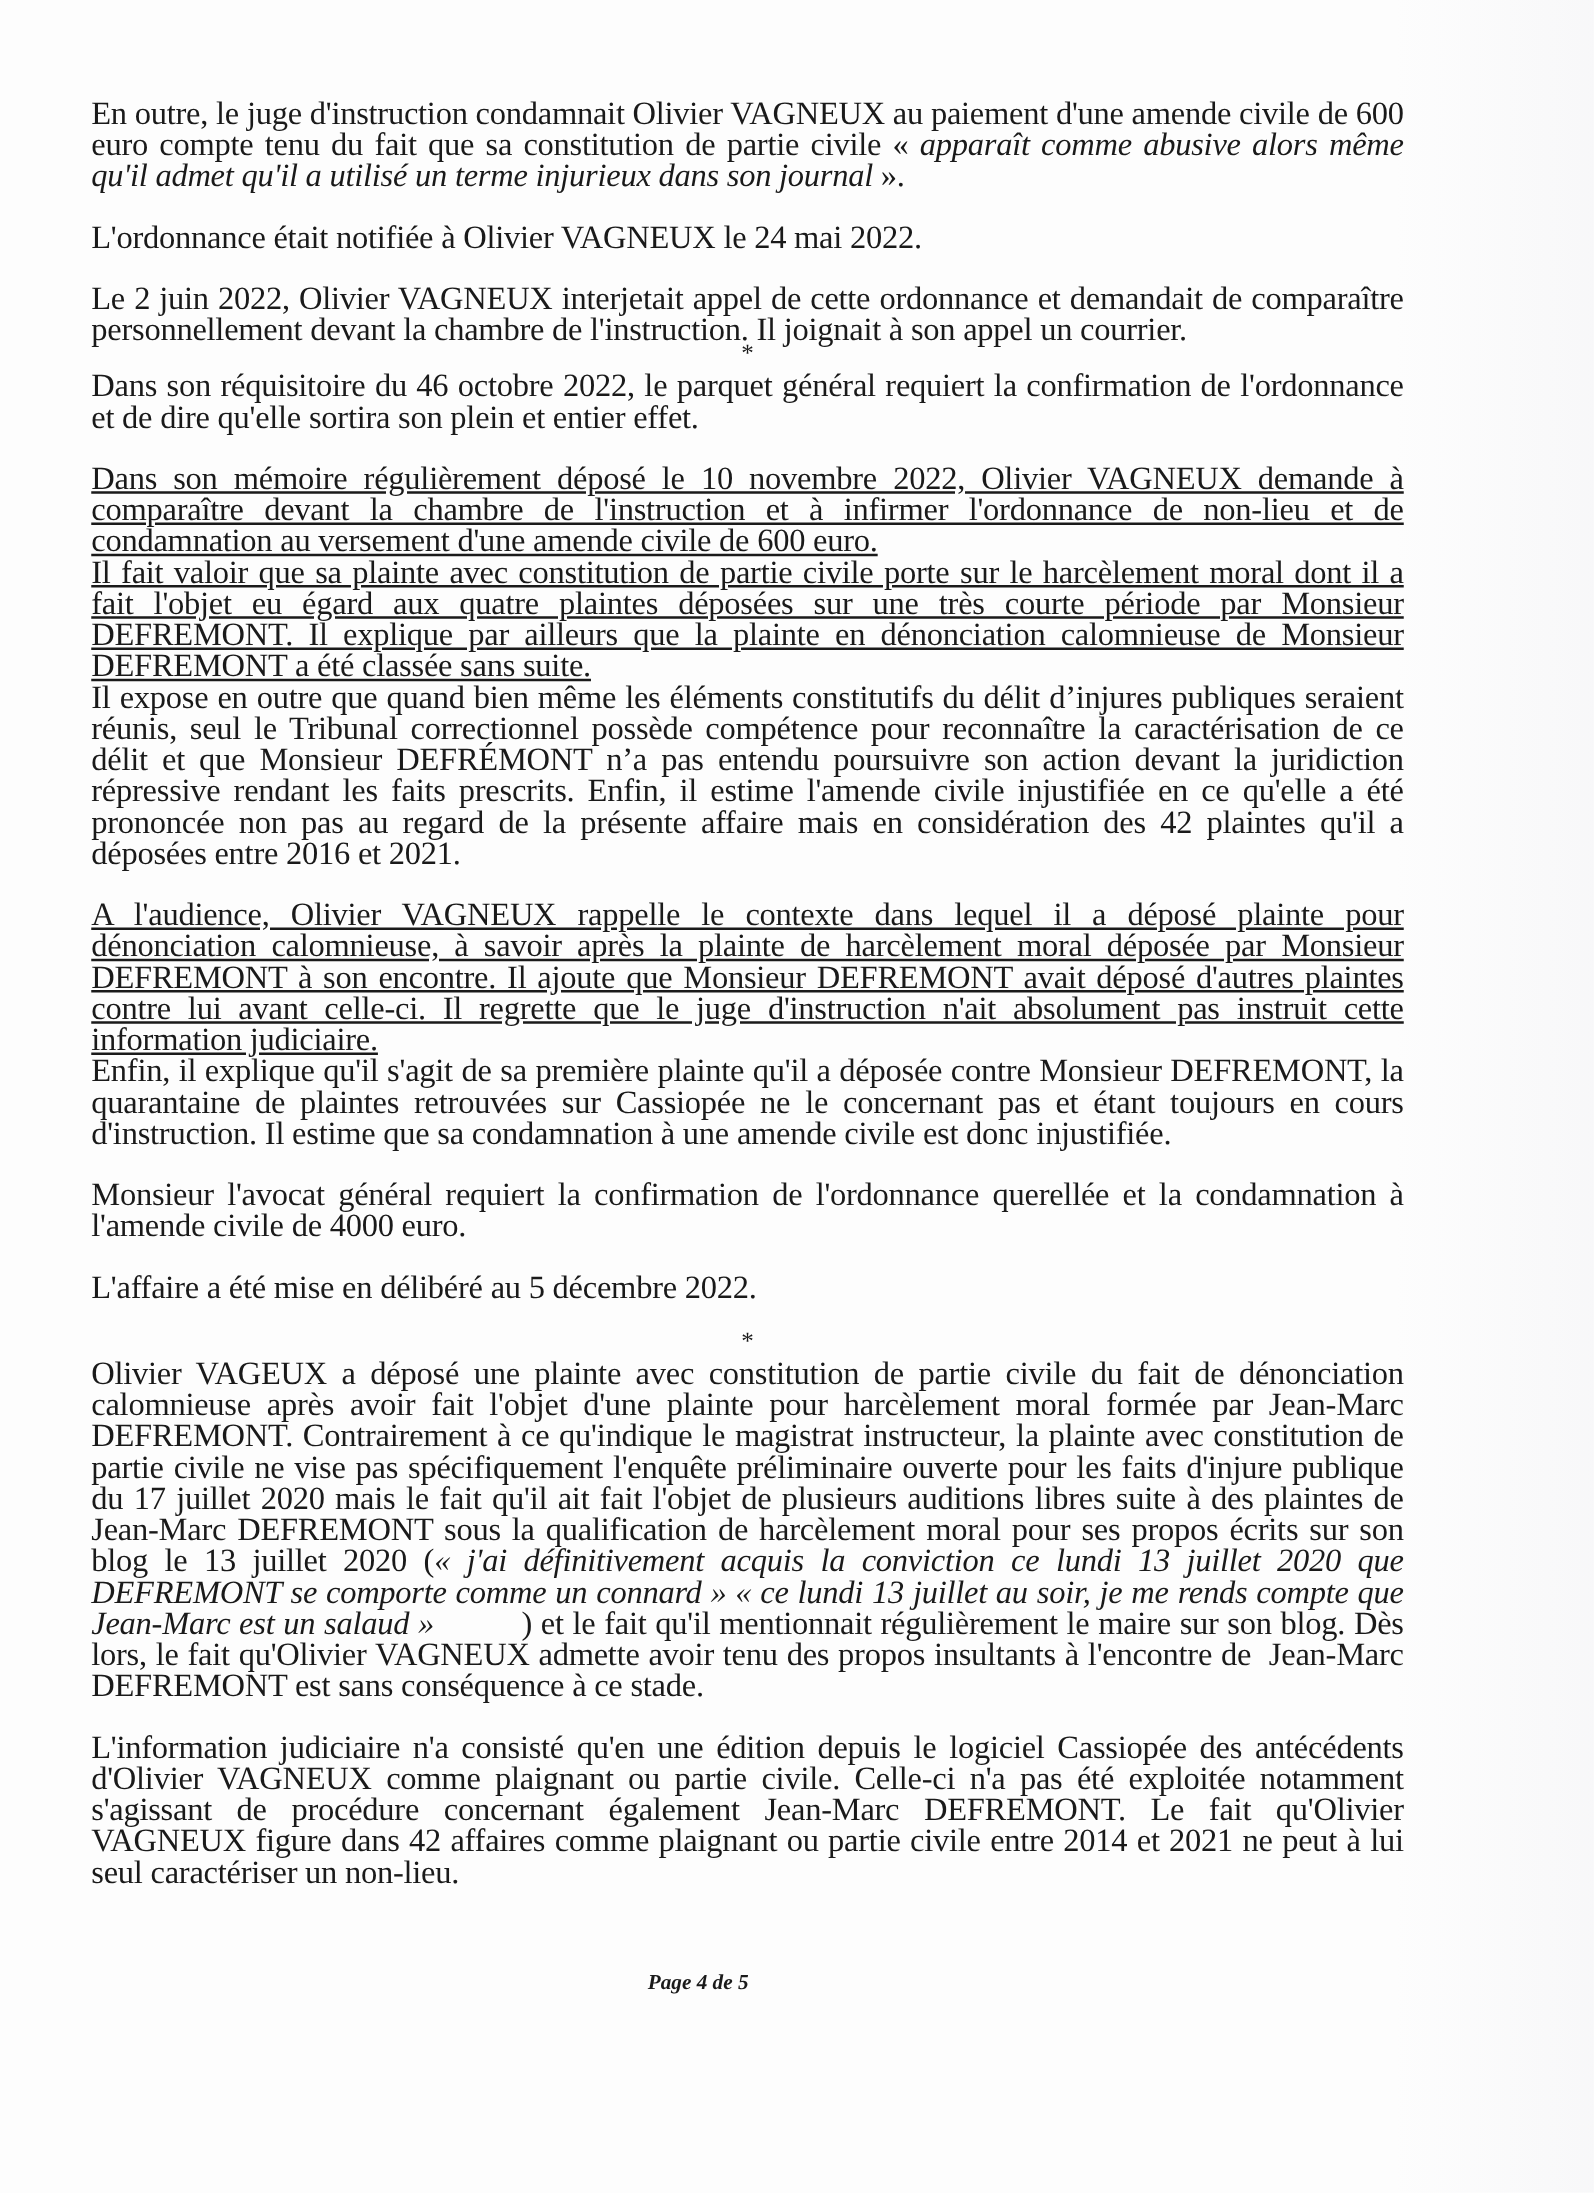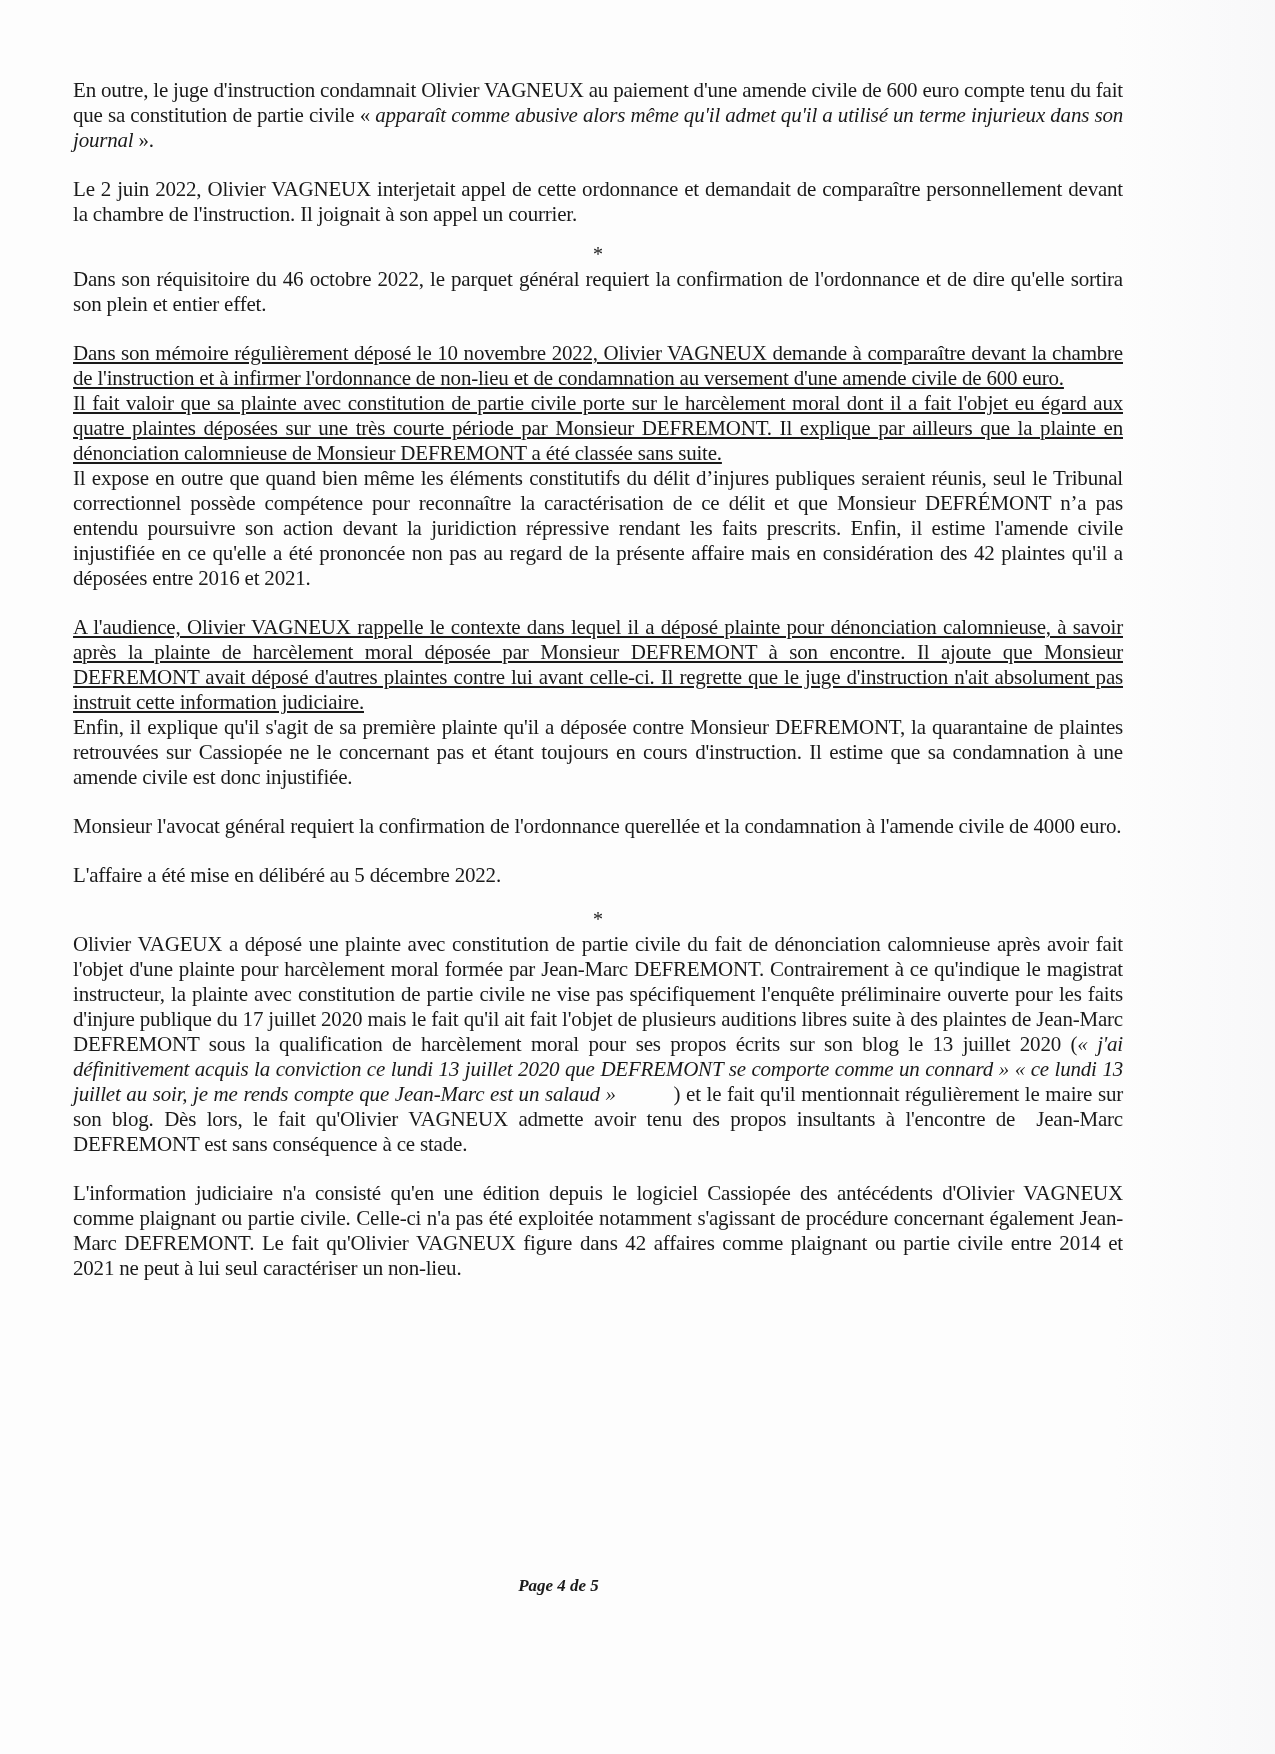--- a/index.html
+++ b/index.html
@@ -1,38 +1,39 @@
 <!DOCTYPE html>
 <html><head>
 <meta charset="utf-8">
 <style>
   html, body { margin: 0; padding: 0; }
   body {
     width: 1275px; height: 1754px; background: #fdfdfd; position: relative; overflow: hidden;
     font-family: "Liberation Serif", "DejaVu Serif", serif; color: #1a1a1a;
   }
   .page { position: absolute; left: 73px; top: 78px; width: 1050px; }
-  .p { margin: 0 0 24px 0; font-size: 21px; line-height: 25px; text-align: justify; letter-spacing: -0.2px; }
+  .p { margin: 0 0 24px 0; font-size: 26px; line-height: 25px; text-align: justify; letter-spacing: -0.2px; }
   .p.tight { margin-bottom: 0; text-decoration: underline; }
   .star { text-align: center; font-size: 20px; line-height: 22px; margin: -4px 0 2px 0; padding-left: 0; }
   i { font-style: italic; }
   .footer { position: absolute; top: 1576px; left: 0; width: 1207px; text-align: center; font-size: 17px; font-style: italic; font-weight: bold; padding-right: 90px; box-sizing: border-box; }
   .ghost { position:absolute; right:0; top:0; width:160px; height:1754px; background: linear-gradient(to right, rgba(240,240,244,0) 0%, rgba(238,238,242,0.35) 100%); }
 </style>
 </head>
 <body>
 
 <div class="ghost"></div>
 
 <div class="page">
 
   <p class="p"><span>En outre, le juge d'instruction condamnait Olivier VAGNEUX au paiement d'une amende civile de 600 euro compte tenu du fait que sa constitution de partie civile « </span><i>apparaît comme abusive alors même qu'il admet qu'il a utilisé un terme injurieux dans son journal</i><span> ».</span></p>
 
+  <p class="p">L'ordonnance était notifiée à Olivier VAGNEUX le 24 mai 2022.</p>
 
-  <p class="p" style="margin-bottom:20px">Le 2 juin 2022, Olivier VAGNEUX interjetait appel de cette ordonnance et demandait de comparaître personnellement devant la chambre de l'instruction. Il joignait à son appel un courrier.</p>
+  <p class="p" style="margin-bottom:0">Le 2 juin 2022, Olivier VAGNEUX interjetait appel de cette ordonnance et demandait de comparaître personnellement devant la chambre de l'instruction. Il joignait à son appel un courrier.</p>
 
   <div class="star">*</div>
 
   <p class="p">Dans son réquisitoire du 46 octobre 2022, le parquet général requiert la confirmation de l'ordonnance et de dire qu'elle sortira son plein et entier effet.</p>
 
   <p class="p tight">Dans son mémoire régulièrement déposé le 10 novembre 2022, Olivier VAGNEUX demande à comparaître devant la chambre de l'instruction et à infirmer l'ordonnance de non-lieu et de condamnation au versement d'une amende civile de 600 euro.</p>
   <p class="p tight">Il fait valoir que sa plainte avec constitution de partie civile porte sur le harcèlement moral dont il a fait l'objet eu égard aux quatre plaintes déposées sur une très courte période par Monsieur DEFREMONT. Il explique par ailleurs que la plainte en dénonciation calomnieuse de Monsieur DEFREMONT a été classée sans suite.</p>
   <p class="p">Il expose en outre que quand bien même les éléments constitutifs du délit d’injures publiques seraient réunis, seul le Tribunal correctionnel possède compétence pour reconnaître la caractérisation de ce délit et que Monsieur DEFRÉMONT n’a pas entendu poursuivre son action devant la juridiction répressive rendant les faits prescrits. Enfin, il estime l'amende civile injustifiée en ce qu'elle a été prononcée non pas au regard de la présente affaire mais en considération des 42 plaintes qu'il a déposées entre 2016 et 2021.</p>
 
   <p class="p tight">A l'audience, Olivier VAGNEUX rappelle le contexte dans lequel il a déposé plainte pour dénonciation calomnieuse, à savoir après la plainte de harcèlement moral déposée par Monsieur DEFREMONT à son encontre. Il ajoute que Monsieur DEFREMONT avait déposé d'autres plaintes contre lui avant celle-ci. Il regrette que le juge d'instruction n'ait absolument pas instruit cette information judiciaire.</p>

